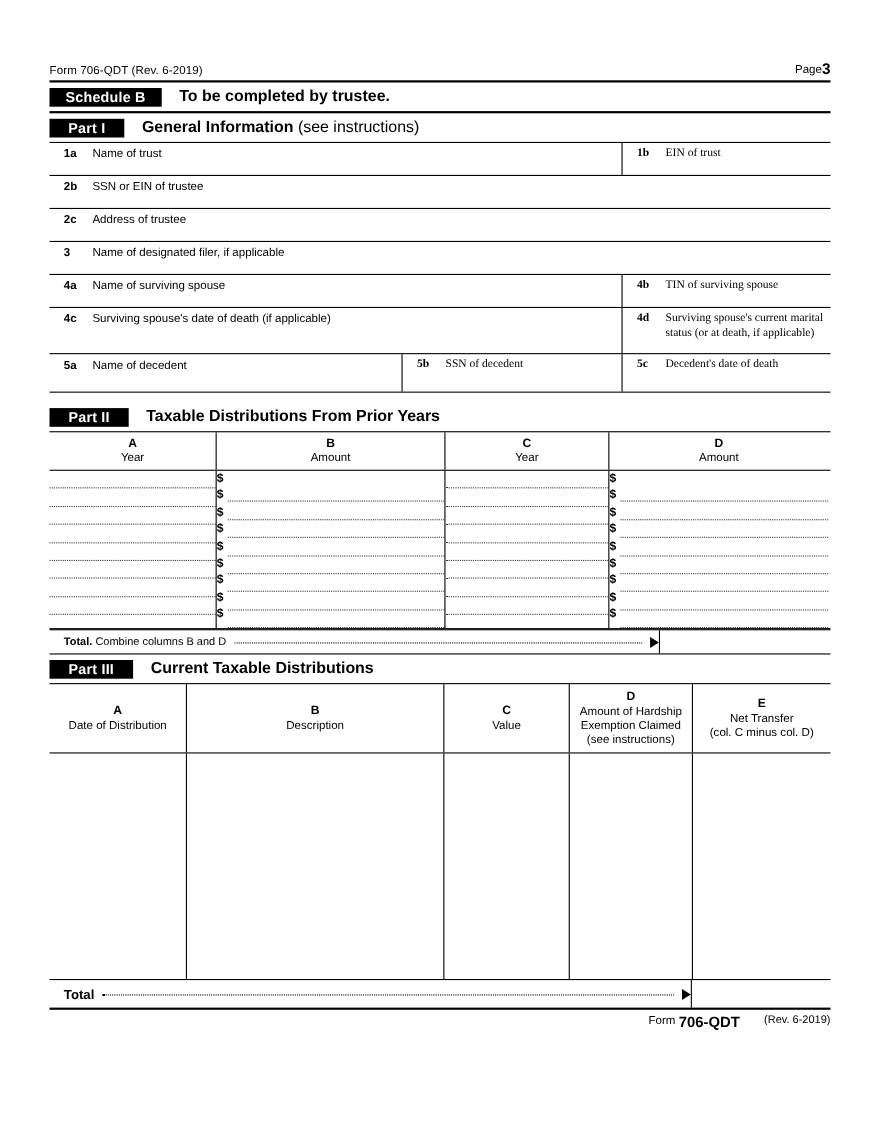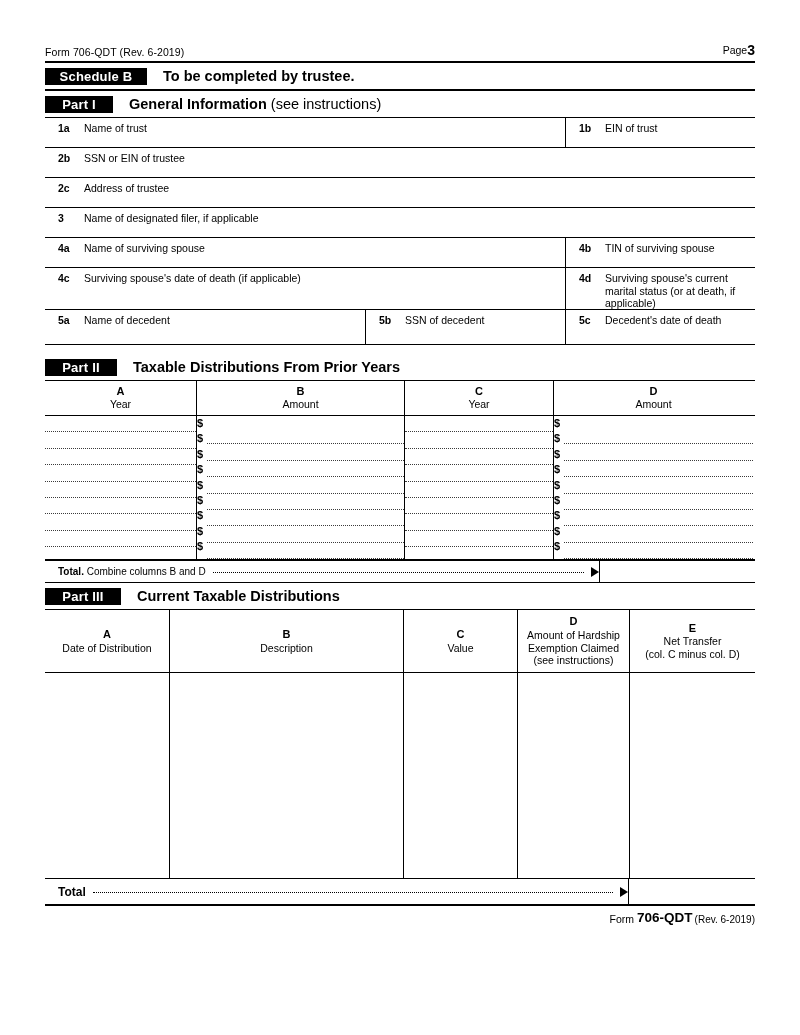--- a/index.html
+++ b/index.html
@@ -15,21 +15,21 @@
   #page {
     position: relative;
     width: 800px;
     height: 1035px;
     background: #ffffff;
     overflow: hidden;
   }
   .sheet {
     position: absolute;
     left: 45px;
-    top: 0;
+    top: 12px;
     width: 710px;
   }
 
   
   .topline {
     display: flex;
     align-items: flex-end;
     justify-content: space-between;
     padding-bottom: 3px;
   }
@@ -81,21 +81,21 @@
   .pi-row {
     display: flex;
     border-bottom: 1.2px solid #000;
   }
   .pi-row.last { border-bottom: 1.6px solid #000; }
   .cell {
     position: relative;
     padding: 4px 0 0 0;
     box-sizing: border-box;
   }
-  .cell + .cell { border-left: 1.2px solid #000; }
+  .cell + .cell { border-left: 1.2px solid #000; font-family: Liberation Serif, serif; }
   .cell .lbl {
     display: flex;
     align-items: baseline;
     padding-left: 13px;
   }
   .cell .no {
     font-weight: bold;
     font-size: 10.5px;
     min-width: 26px;
     flex: 0 0 auto;
@@ -224,27 +224,27 @@
   .total3 .lab {
     padding-left: 13px;
     font-size: 12px;
     font-weight: bold;
     white-space: nowrap;
   }
 
   .footer {
     display: flex;
     justify-content: flex-end;
-    align-items: flex-end;
+    align-items: flex-start;
     padding-top: 4px;
     font-size: 10.5px;
   }
   .footer .fa { font-size: 10.5px; }
   .footer .fb { font-weight: bold; font-size: 13.5px; padding: 0 2px 0 3px; }
-  .footer .fc { font-size: 10px; }
+  .footer .fc { font-size: 10px; margin-left: 20px; }
 </style>
 </head>
 <body>
 
 <div id="page">
  <div class="sheet">
 
   <div style="height:42px"></div>
   <div class="topline">
     <div class="form-id">Form 706-QDT (Rev. 6-2019)</div>

